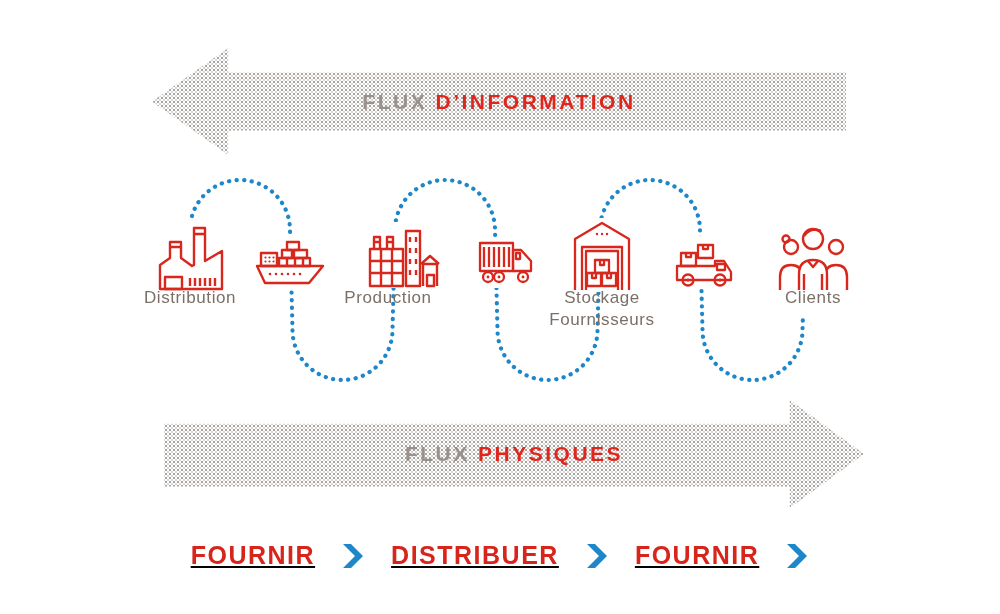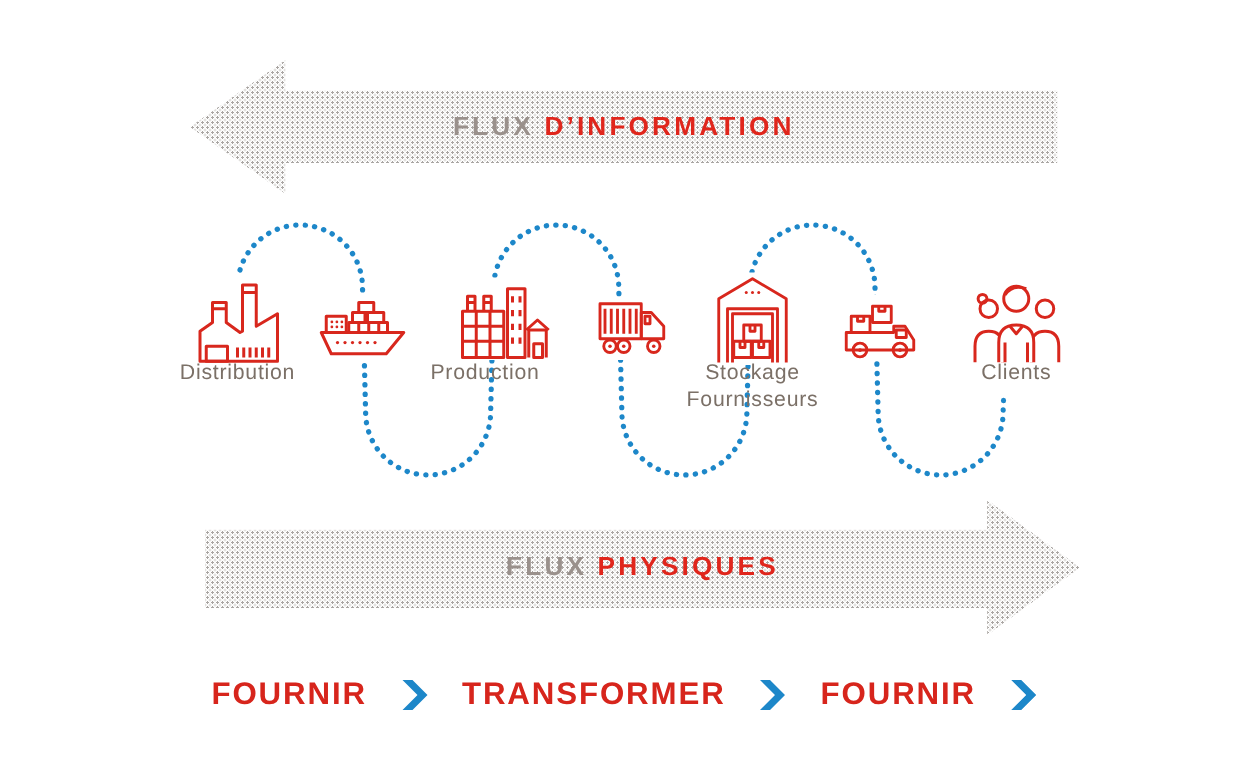--- a/index.html
+++ b/index.html
@@ -39,21 +39,21 @@
   }
   .station-label{
     position:absolute;z-index:2;transform:translateX(-50%);
     font-size:17px;color:#7b7067;letter-spacing:0.6px;
     text-align:center;line-height:22px;white-space:nowrap;
   }
   .station-label span{display:block;}
   
   .steps{
     position:absolute;left:0;top:541px;width:100%;z-index:2;
-    display:flex;align-items:center;justify-content:center;gap:26px;
+    display:flex;align-items:center;justify-content:center;gap:26px;text-decoration:underline;
   }
   .step{
     font-size:25px;font-weight:bold;color:#d7251c;
     letter-spacing:1.5px;white-space:nowrap;
   }
   .chev{display:block;}
   svg.icon{display:block;}
 </style>
 </head>
 <body>
@@ -217,21 +217,21 @@
     <span> </span>
     <span class="hl">PHYSIQUES</span>
   </div>
 </div>
 
 <div class="steps">
   <span class="step">FOURNIR</span>
   <svg class="chev" width="24" height="26" viewBox="0 0 24 26">
     <path d="M2 1 H10 L22 13 L10 25 H2 L14 13 Z" fill="#1d87c9"></path>
   </svg>
-  <span class="step">TRANSFORMER</span>
+  <span class="step">DISTRIBUER</span>
   <svg class="chev" width="24" height="26" viewBox="0 0 24 26">
     <path d="M2 1 H10 L22 13 L10 25 H2 L14 13 Z" fill="#1d87c9"></path>
   </svg>
   <span class="step">FOURNIR</span>
   <svg class="chev" width="24" height="26" viewBox="0 0 24 26">
     <path d="M2 1 H10 L22 13 L10 25 H2 L14 13 Z" fill="#1d87c9"></path>
   </svg>
 </div>
 
 </body></html>

